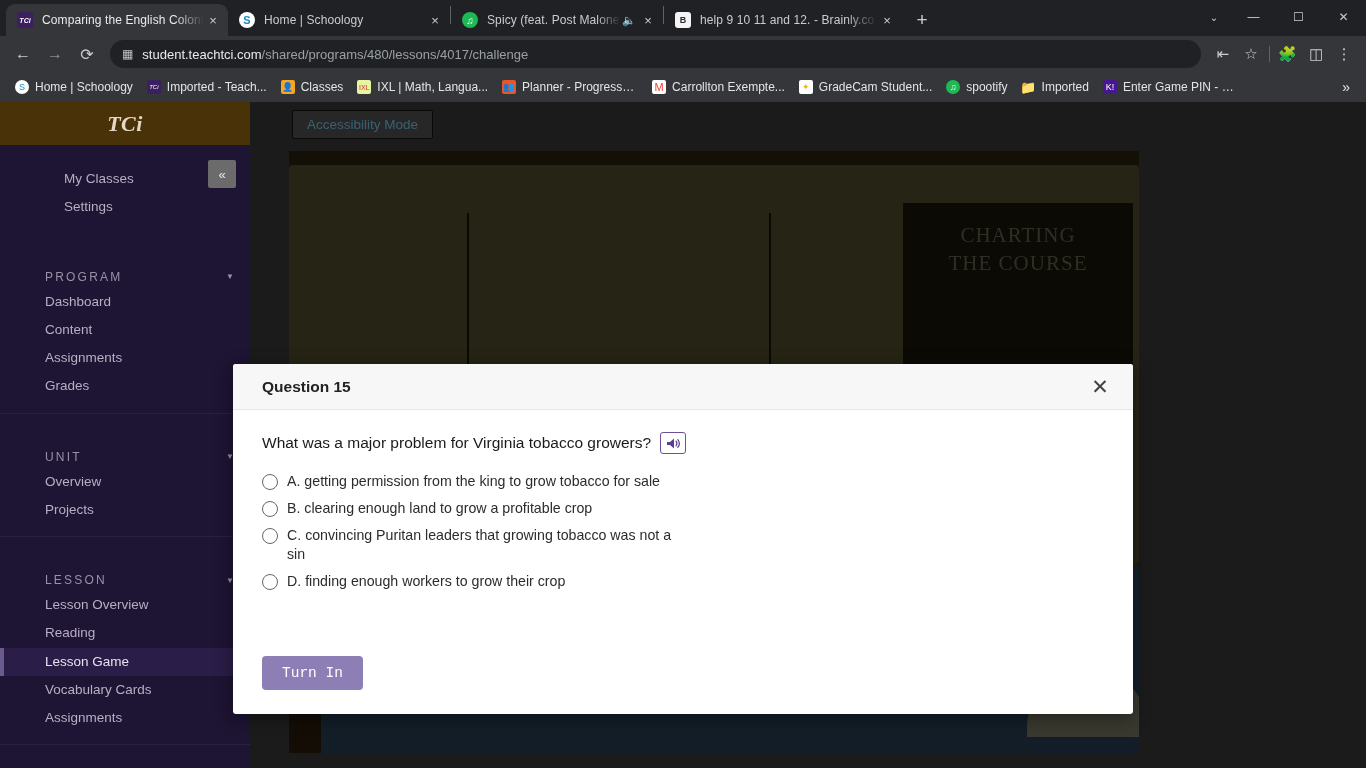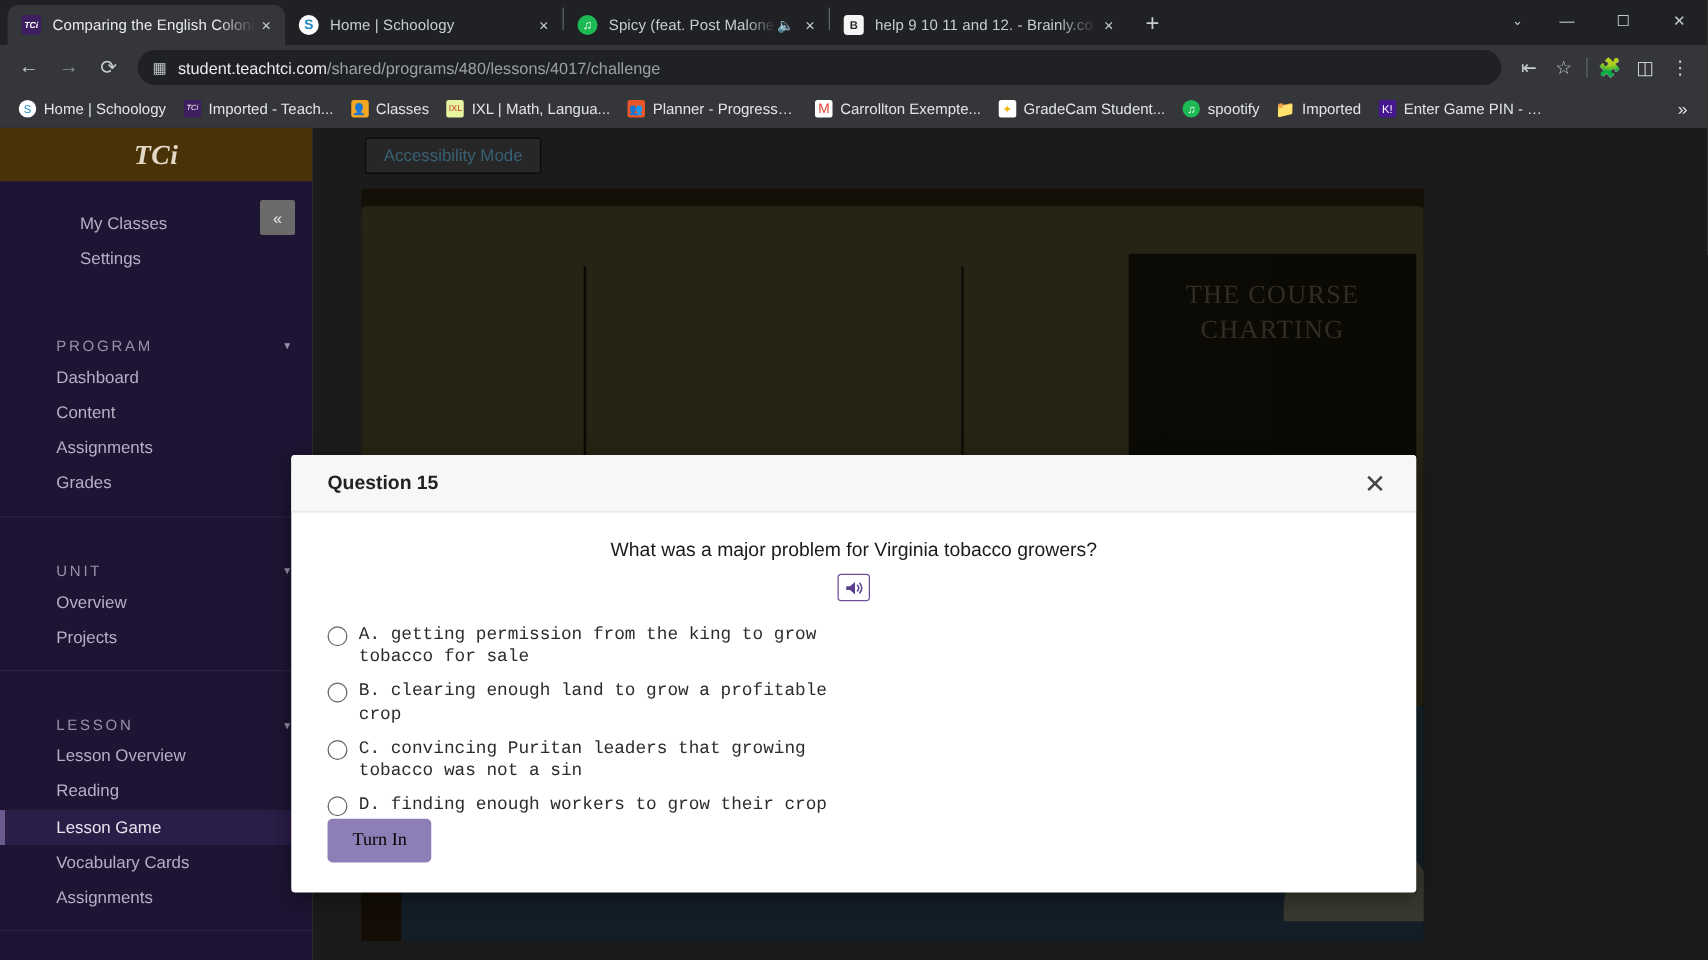--- a/index.html
+++ b/index.html
@@ -196,37 +196,37 @@
     height: 46px; background: #f7f7f7; border-bottom: 1px solid #e6e6e6;
     display: flex; align-items: center; padding: 0 22px 0 29px; position: relative;
   }
   .modal-title { font-size: 15.5px; font-weight: bold; color: #222; }
   .modal-close {
     position: absolute; right: 18px; top: 8px; width: 30px; height: 30px;
     display: flex; align-items: center; justify-content: center;
     font-size: 21px; color: #444; font-weight: 300;
   }
   .modal-body { flex: 1; padding: 22px 29px 0 29px; position: relative; }
-  .q-row { display: flex; align-items: center; gap: 9px; margin-bottom: 18px; flex-direction: column; }
+  .q-row { display: flex; align-items: center; gap: 9px; margin-bottom: 18px; }
   .q-text { font-size: 15.5px; color: #1b1b1b; }
   .audio-btn {
     width: 26px; height: 22px; border: 1px solid #6d4f9c; border-radius: 3px;
     display: flex; align-items: center; justify-content: center; color: #5b3f8e;
   }
-  .choices { display: flex; flex-direction: column; gap: 9px; font-family: Liberation Mono, monospace; }
+  .choices { display: flex; flex-direction: column; gap: 9px; }
   .choice { display: flex; align-items: flex-start; gap: 9px; }
   .radio {
     width: 16px; height: 16px; flex: 0 0 16px; border: 1.6px solid #666;
     border-radius: 50%; background: #fff; margin-top: 2px;
   }
   .choice-label { font-size: 14.2px; color: #2c2c2c; line-height: 1.28; max-width: 390px;}
   .modal-foot { padding: 0 29px 24px 29px; }
   .turnin {
-    background: #8d7fb5; color: #000000; border: none; border-radius: 4px;
-    font-size: 14.5px; padding: 9px 20px; font-family: Liberation Serif, serif;
+    background: #8d7fb5; color: #ffffff; border: none; border-radius: 4px;
+    font-size: 14.5px; padding: 9px 20px; font-family: Liberation Mono, monospace;
   }
 </style>
 </head>
 <body>
 
 <div class="browser">
 
   <div class="tabstrip">
 
     <div class="tab active">
@@ -420,22 +420,22 @@
       <div class="game-frame">
         <div class="scene-top">
           <div class="parchment">
             <div class="parch-wave"></div>
           </div>
           <div class="card-col" style="left:178px;width:1px;"></div>
           <div class="card-col" style="left:480px;width:1px;"></div>
           <div class="card-col" style="left:640px;width:1px;"></div>
           <div class="card-col" style="left:800px;width:1px;"></div>
           <div class="charting">
+            <div>CHARTING</div>
             <div>THE COURSE</div>
-            <div>CHARTING</div>
           </div>
           <div class="score">SCORE: 6.0</div>
         </div>
 
         <div class="planks">
           <div class="plank"></div>
           <div class="plank"></div>
           <div class="plank"></div>
           <div class="plank"></div>
           <div class="plank"></div>

